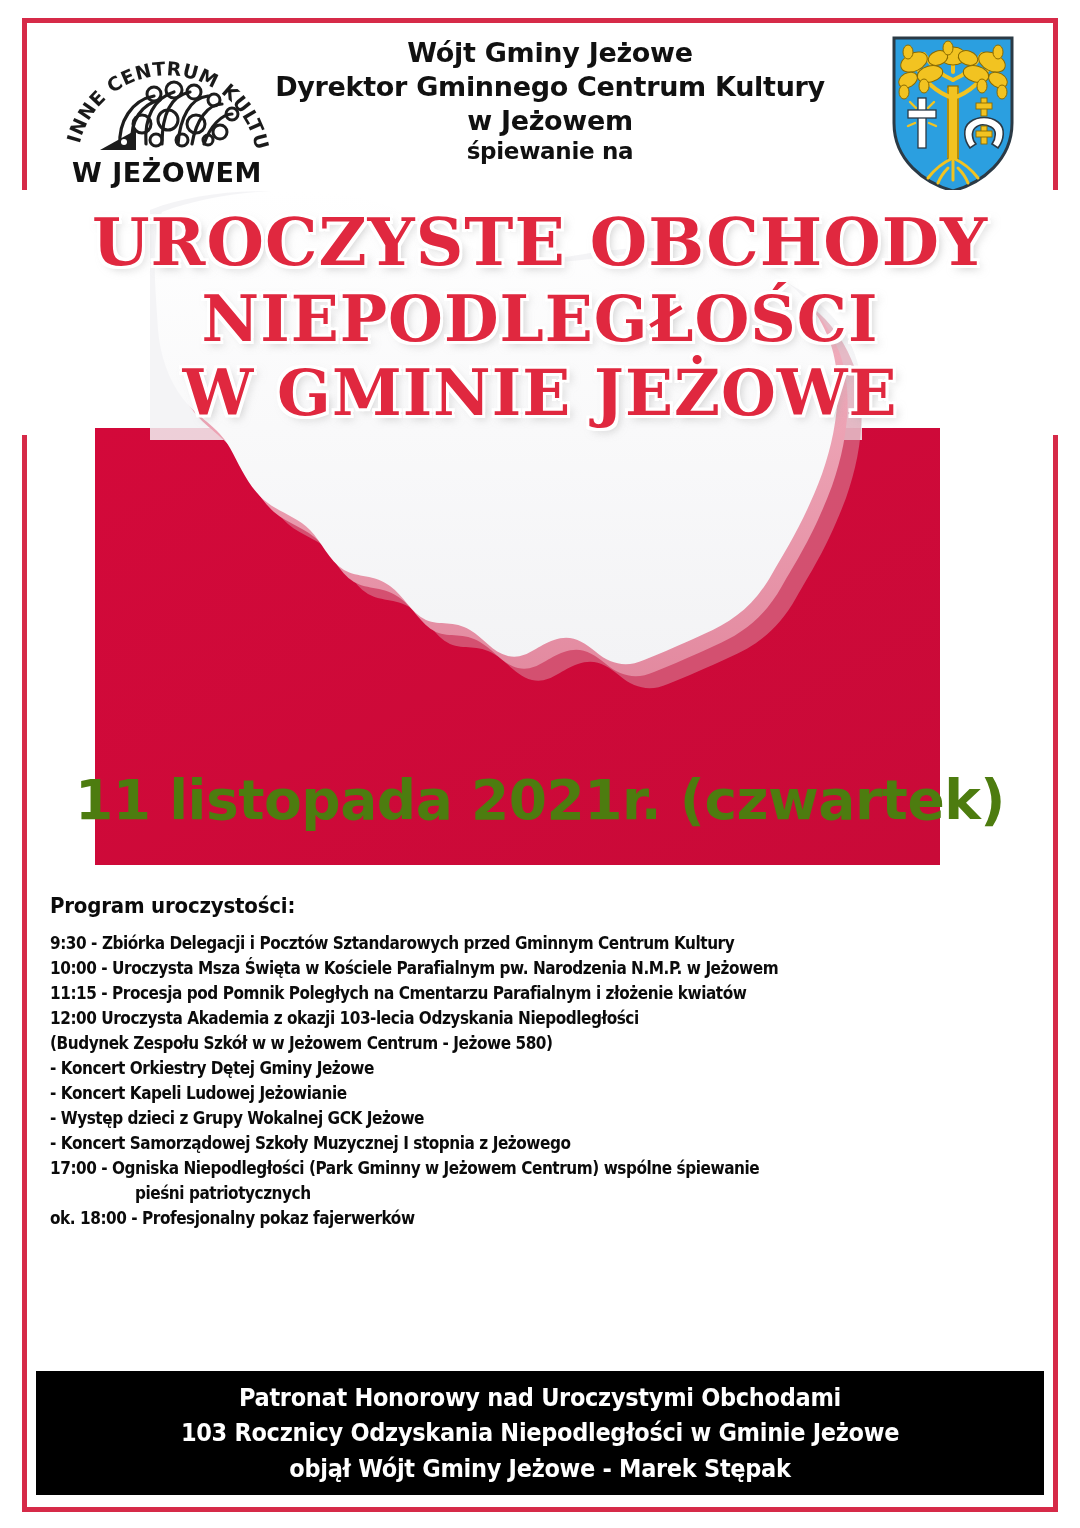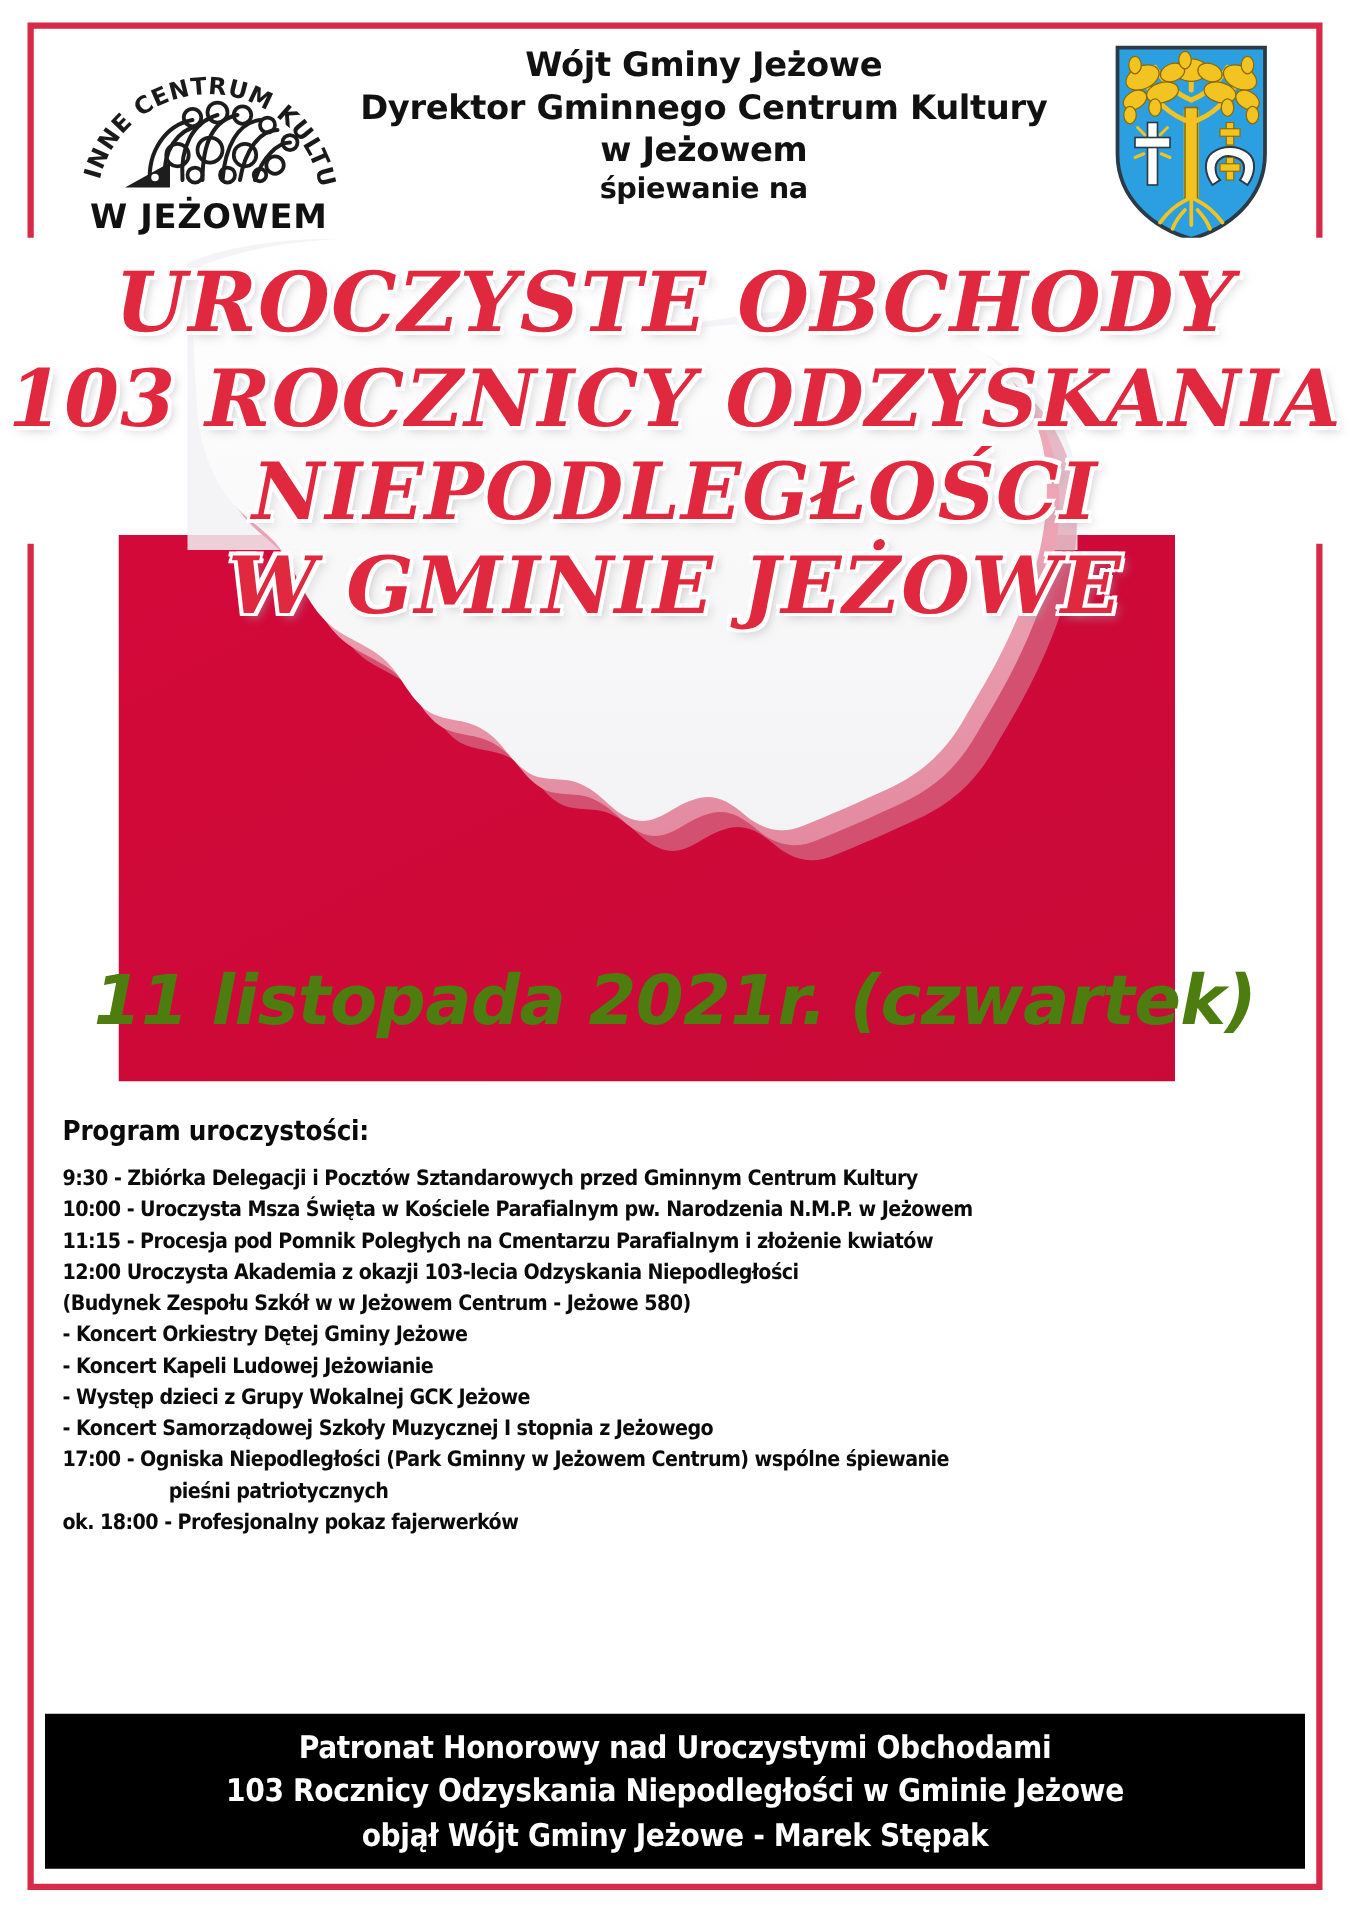--- a/index.html
+++ b/index.html
@@ -55,21 +55,20 @@
     position: absolute;
     left: 230px;
     top: 8px;
     width: 560px;
     text-align: center;
     color: #111111;
     font-family: "DejaVu Sans", sans-serif;
     font-weight: bold;
     line-height: 1.25;
     letter-spacing: -0.3px;
-    margin-left: 13px;
   }
   .header-text .l1 { font-size: 27px; }
   .header-text .l2 { font-size: 27px; }
   .header-text .l3 { font-size: 27px; }
   .header-text .l4 { font-size: 23px; }
 
   .coat-of-arms {
     position: absolute;
     left: 838px;
     top: 0px;
@@ -77,21 +76,20 @@
     height: 170px;
   }
 
   
   .hero {
     position: absolute;
     left: 0px;
     top: 190px;
     width: 1030px;
     height: 690px;
-    font-style: italic;
   }
 
   .hero-svg {
     position: absolute;
     left: 0;
     top: 0;
     width: 1080px;
     height: 690px;
   }
 
@@ -374,21 +372,20 @@
                C 536 456 526 470 508 466 C 492 462 484 448 470 440
                C 454 430 440 436 426 430 C 410 422 404 406 390 396
                C 374 384 358 388 344 380 C 328 370 322 352 310 340
                C 296 326 278 322 264 310 C 248 296 240 276 230 258
                C 218 236 198 228 184 210 C 168 190 160 164 158 140
                C 156 102 150 54 162 22 Z" fill="url(#topwhite)"></path>
     </svg>
 
     <div class="title-block">
       <span class="tl tl1">UROCZYSTE OBCHODY</span>
-      <span class="tl tl2">103 ROCZNICY ODZYSKANIA</span>
       <span class="tl tl3">NIEPODLEGŁOŚCI</span>
       <span class="tl tl4">W GMINIE JEŻOWE</span>
     </div>
 
     <div class="date-line">11 listopada 2021r. (czwartek)</div>
   </div>
 
   <div class="program">
     <div class="program-heading">Program uroczystości:</div>
     <ul class="program-list">

